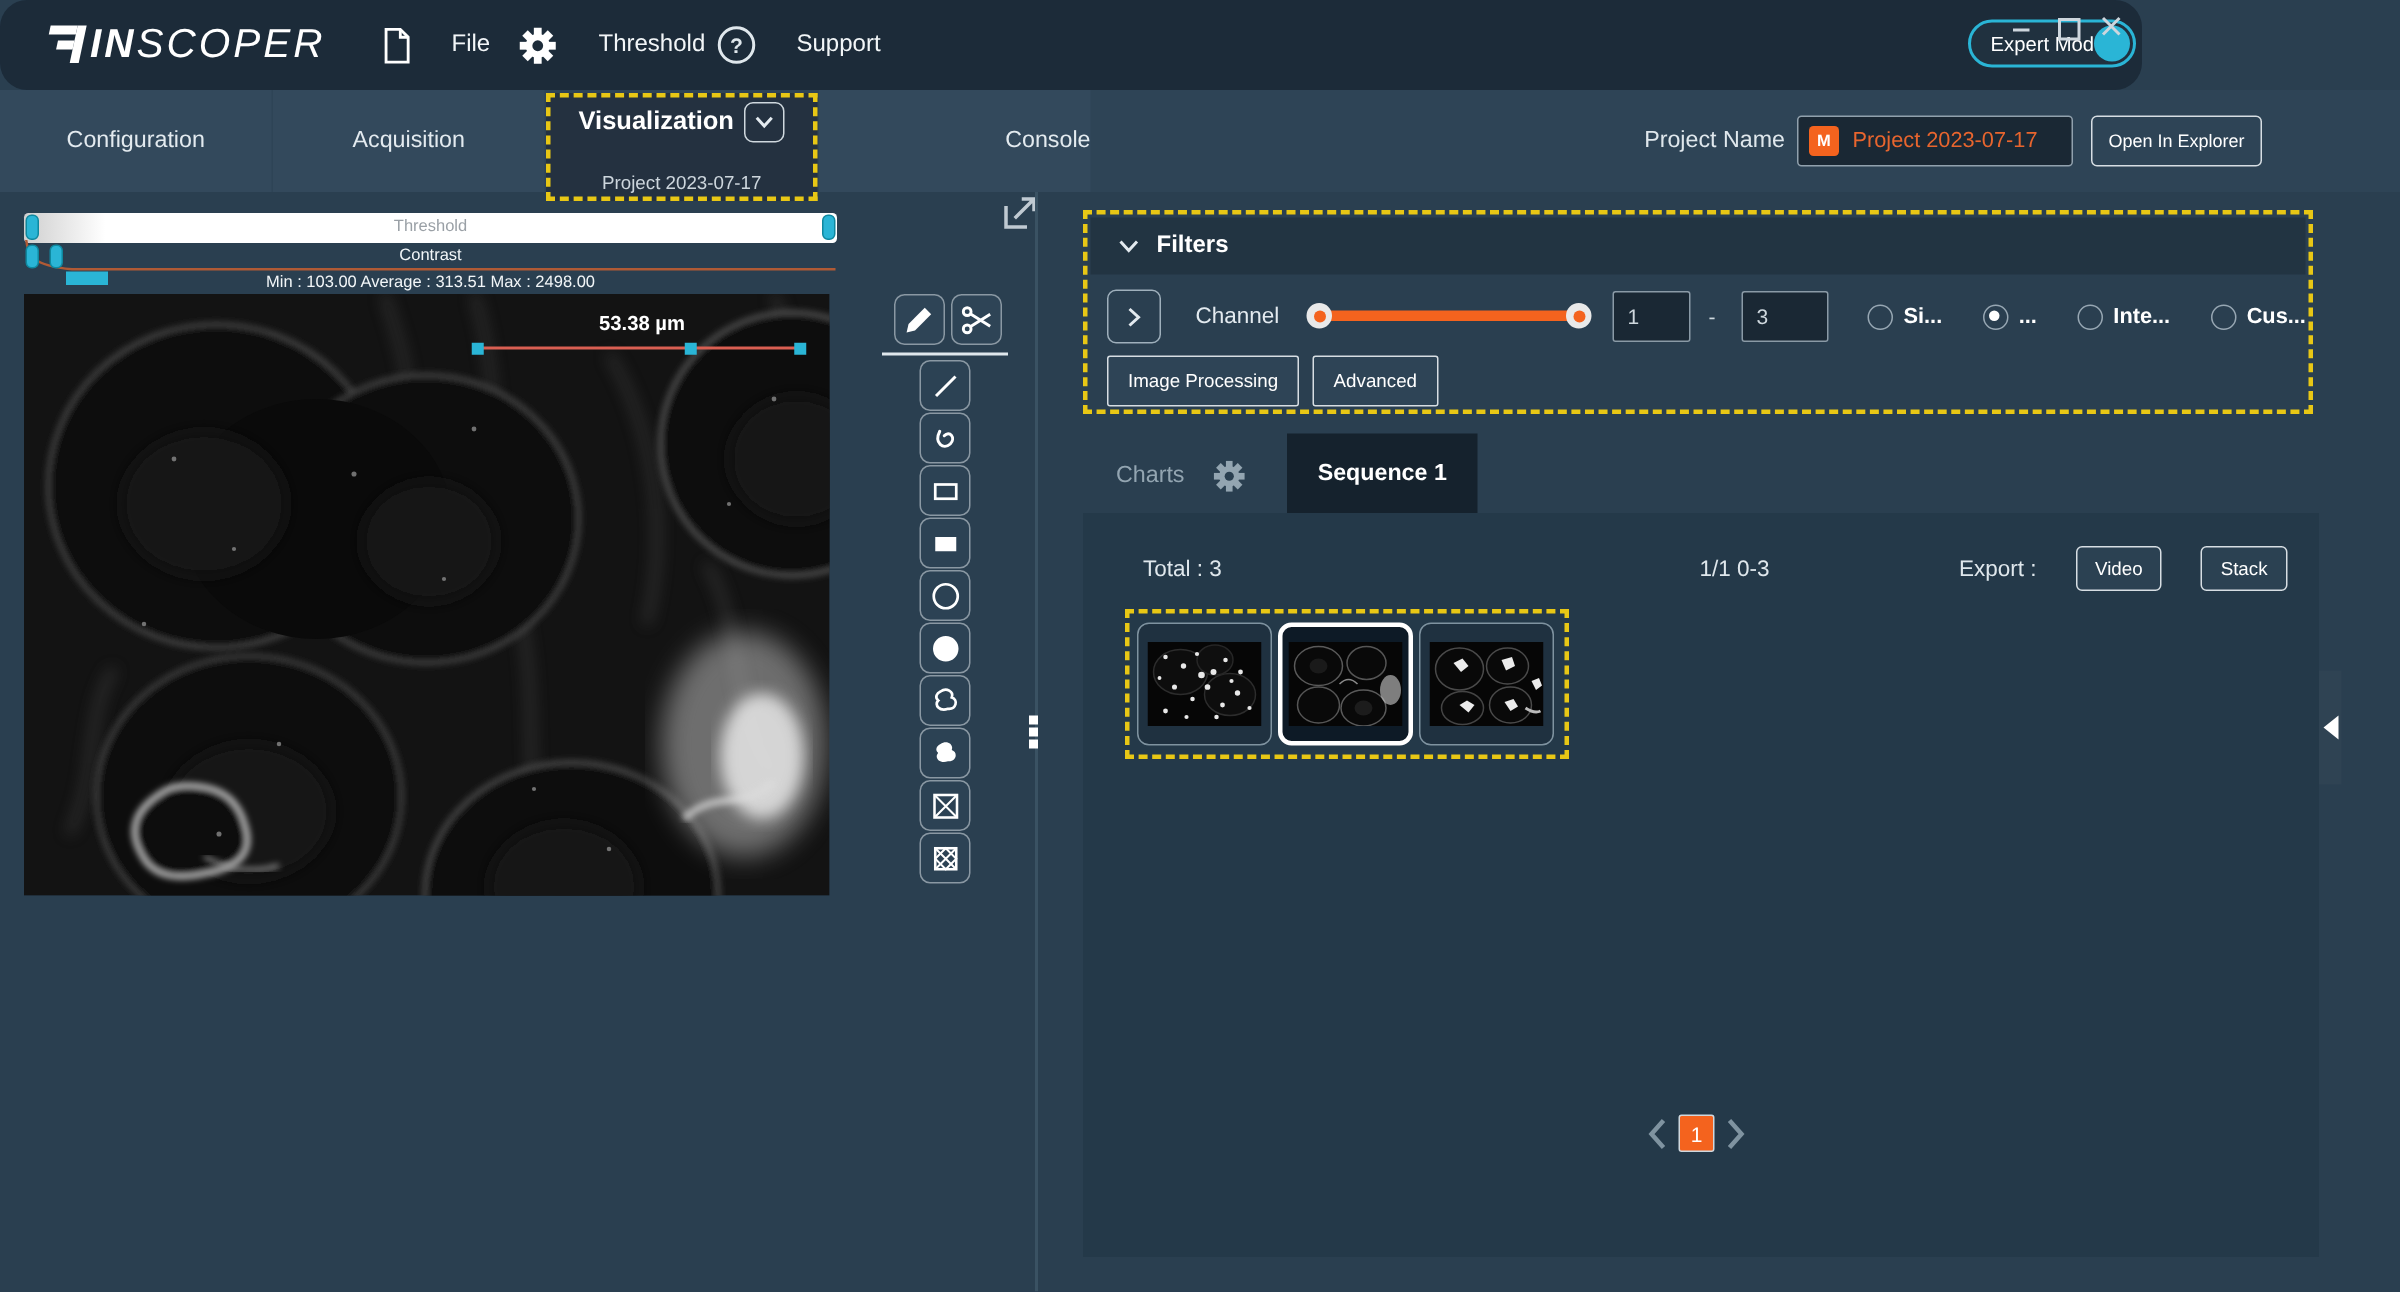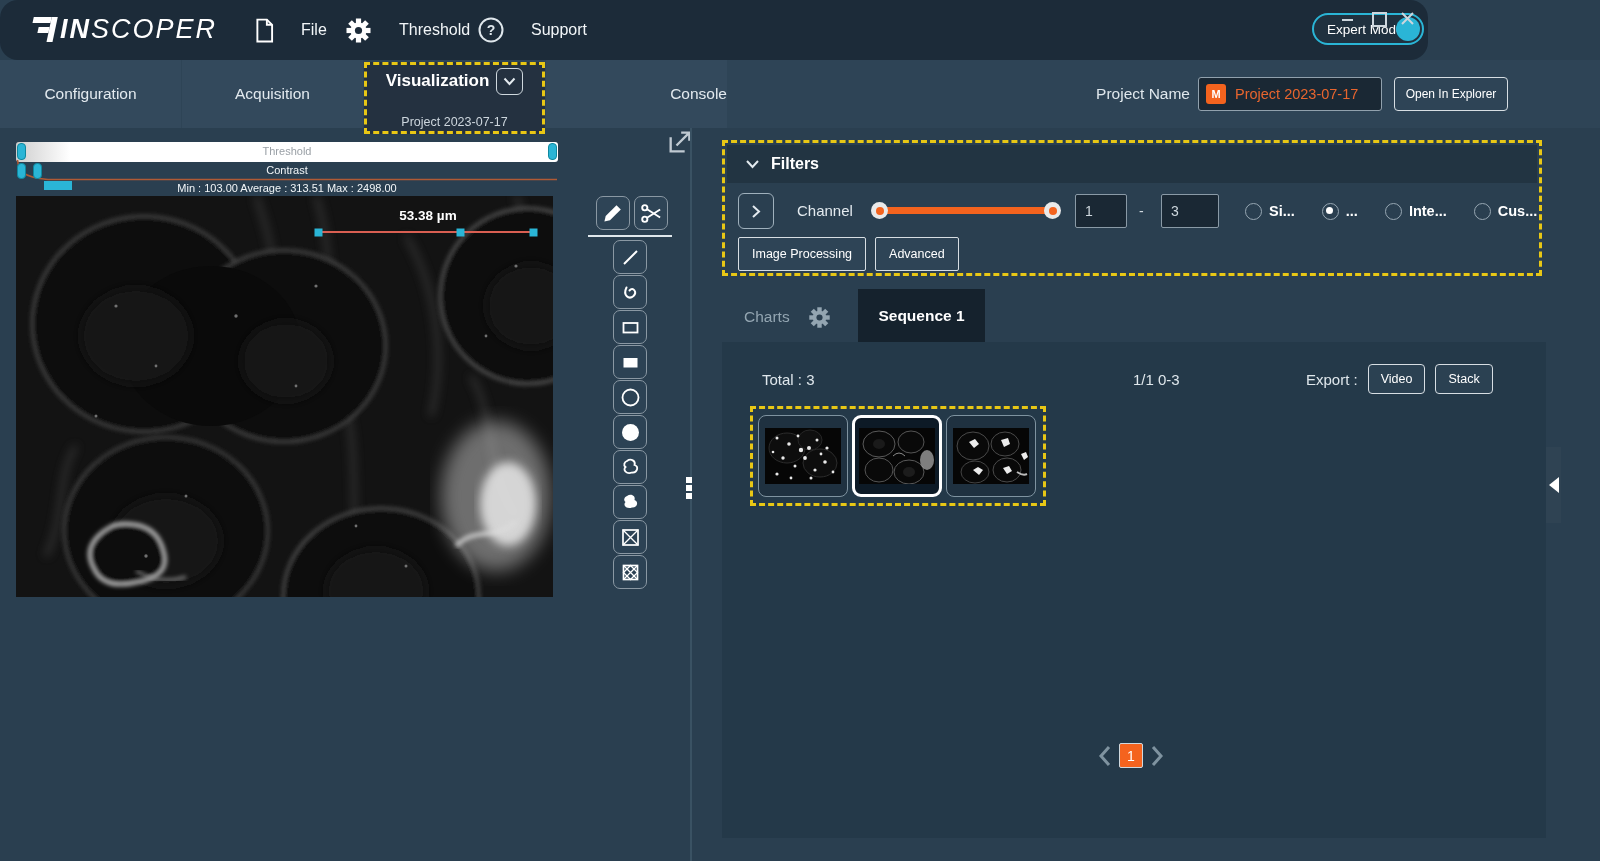--- a/index.html
+++ b/index.html
@@ -82,21 +82,21 @@
   .f-btnrow { position:absolute; left:13px; top:94px; display:flex; gap:9px; }
   .btn-outline { height:34px; border:1px solid #d7dee3; border-radius:2px; background:#2e4456; color:#fff; font-size:12.5px; display:flex; align-items:center; justify-content:center; padding:0 13px; cursor:pointer; white-space:nowrap; }
 
   
   .charts-tab { position:absolute; left:744px; top:300px; height:34px; display:flex; align-items:center; gap:18px; cursor:pointer; }
   .charts-lbl { font-size:15.5px; color:#93a5b1; }
   .seq-tab { position:absolute; left:858px; top:289px; width:127px; height:53px; background:#15222d; display:flex; align-items:center; justify-content:center; font-size:15.5px; font-weight:700; color:#fff; cursor:pointer; }
   .seq-panel { position:absolute; left:722px; top:342px; width:824px; height:496px; background:#243949; }
   .seq-total { position:absolute; left:762px; top:371px; font-size:15px; color:#dfe7ec; }
   .seq-pageinfo { position:absolute; left:1133px; top:371px; font-size:15px; color:#dfe7ec; }
-  .seq-export { position:absolute; left:1306px; top:364px; display:flex; align-items:center; gap:10px; }
+  .seq-export { position:absolute; left:1306px; top:364px; display:flex; align-items:center; gap:26px; }
   .seq-export .elbl { font-size:15px; color:#dfe7ec; }
   .btn-sm { height:30px; border:1px solid #d7dee3; border-radius:4px; background:#2b4152; color:#fff; font-size:12.5px; display:flex; align-items:center; justify-content:center; padding:0 12px; cursor:pointer; }
 
   .thumbs-box { position:absolute; left:750px; top:406px; width:296px; height:100px; border:3px dashed #e8c715; display:flex; align-items:center; gap:4px; padding:0 5px; }
   .thumb-card { width:90px; height:82px; border:1px solid #7f93a0; border-radius:8px; background:#1f3140; display:flex; align-items:center; justify-content:center; cursor:pointer; }
   .thumb-card.selected { border:3px solid #fff; border-radius:9px; background:#0d1a26; }
 
   .pagination { position:absolute; left:1098px; top:743px; display:flex; align-items:center; gap:7px; }
   .page-num { width:24px; height:25px; background:#f4631e; border:1px solid #cfd8de; border-radius:2px; color:#fff; font-size:14px; display:flex; align-items:center; justify-content:center; cursor:pointer; }
   .pg-chev { cursor:pointer; display:flex; }

